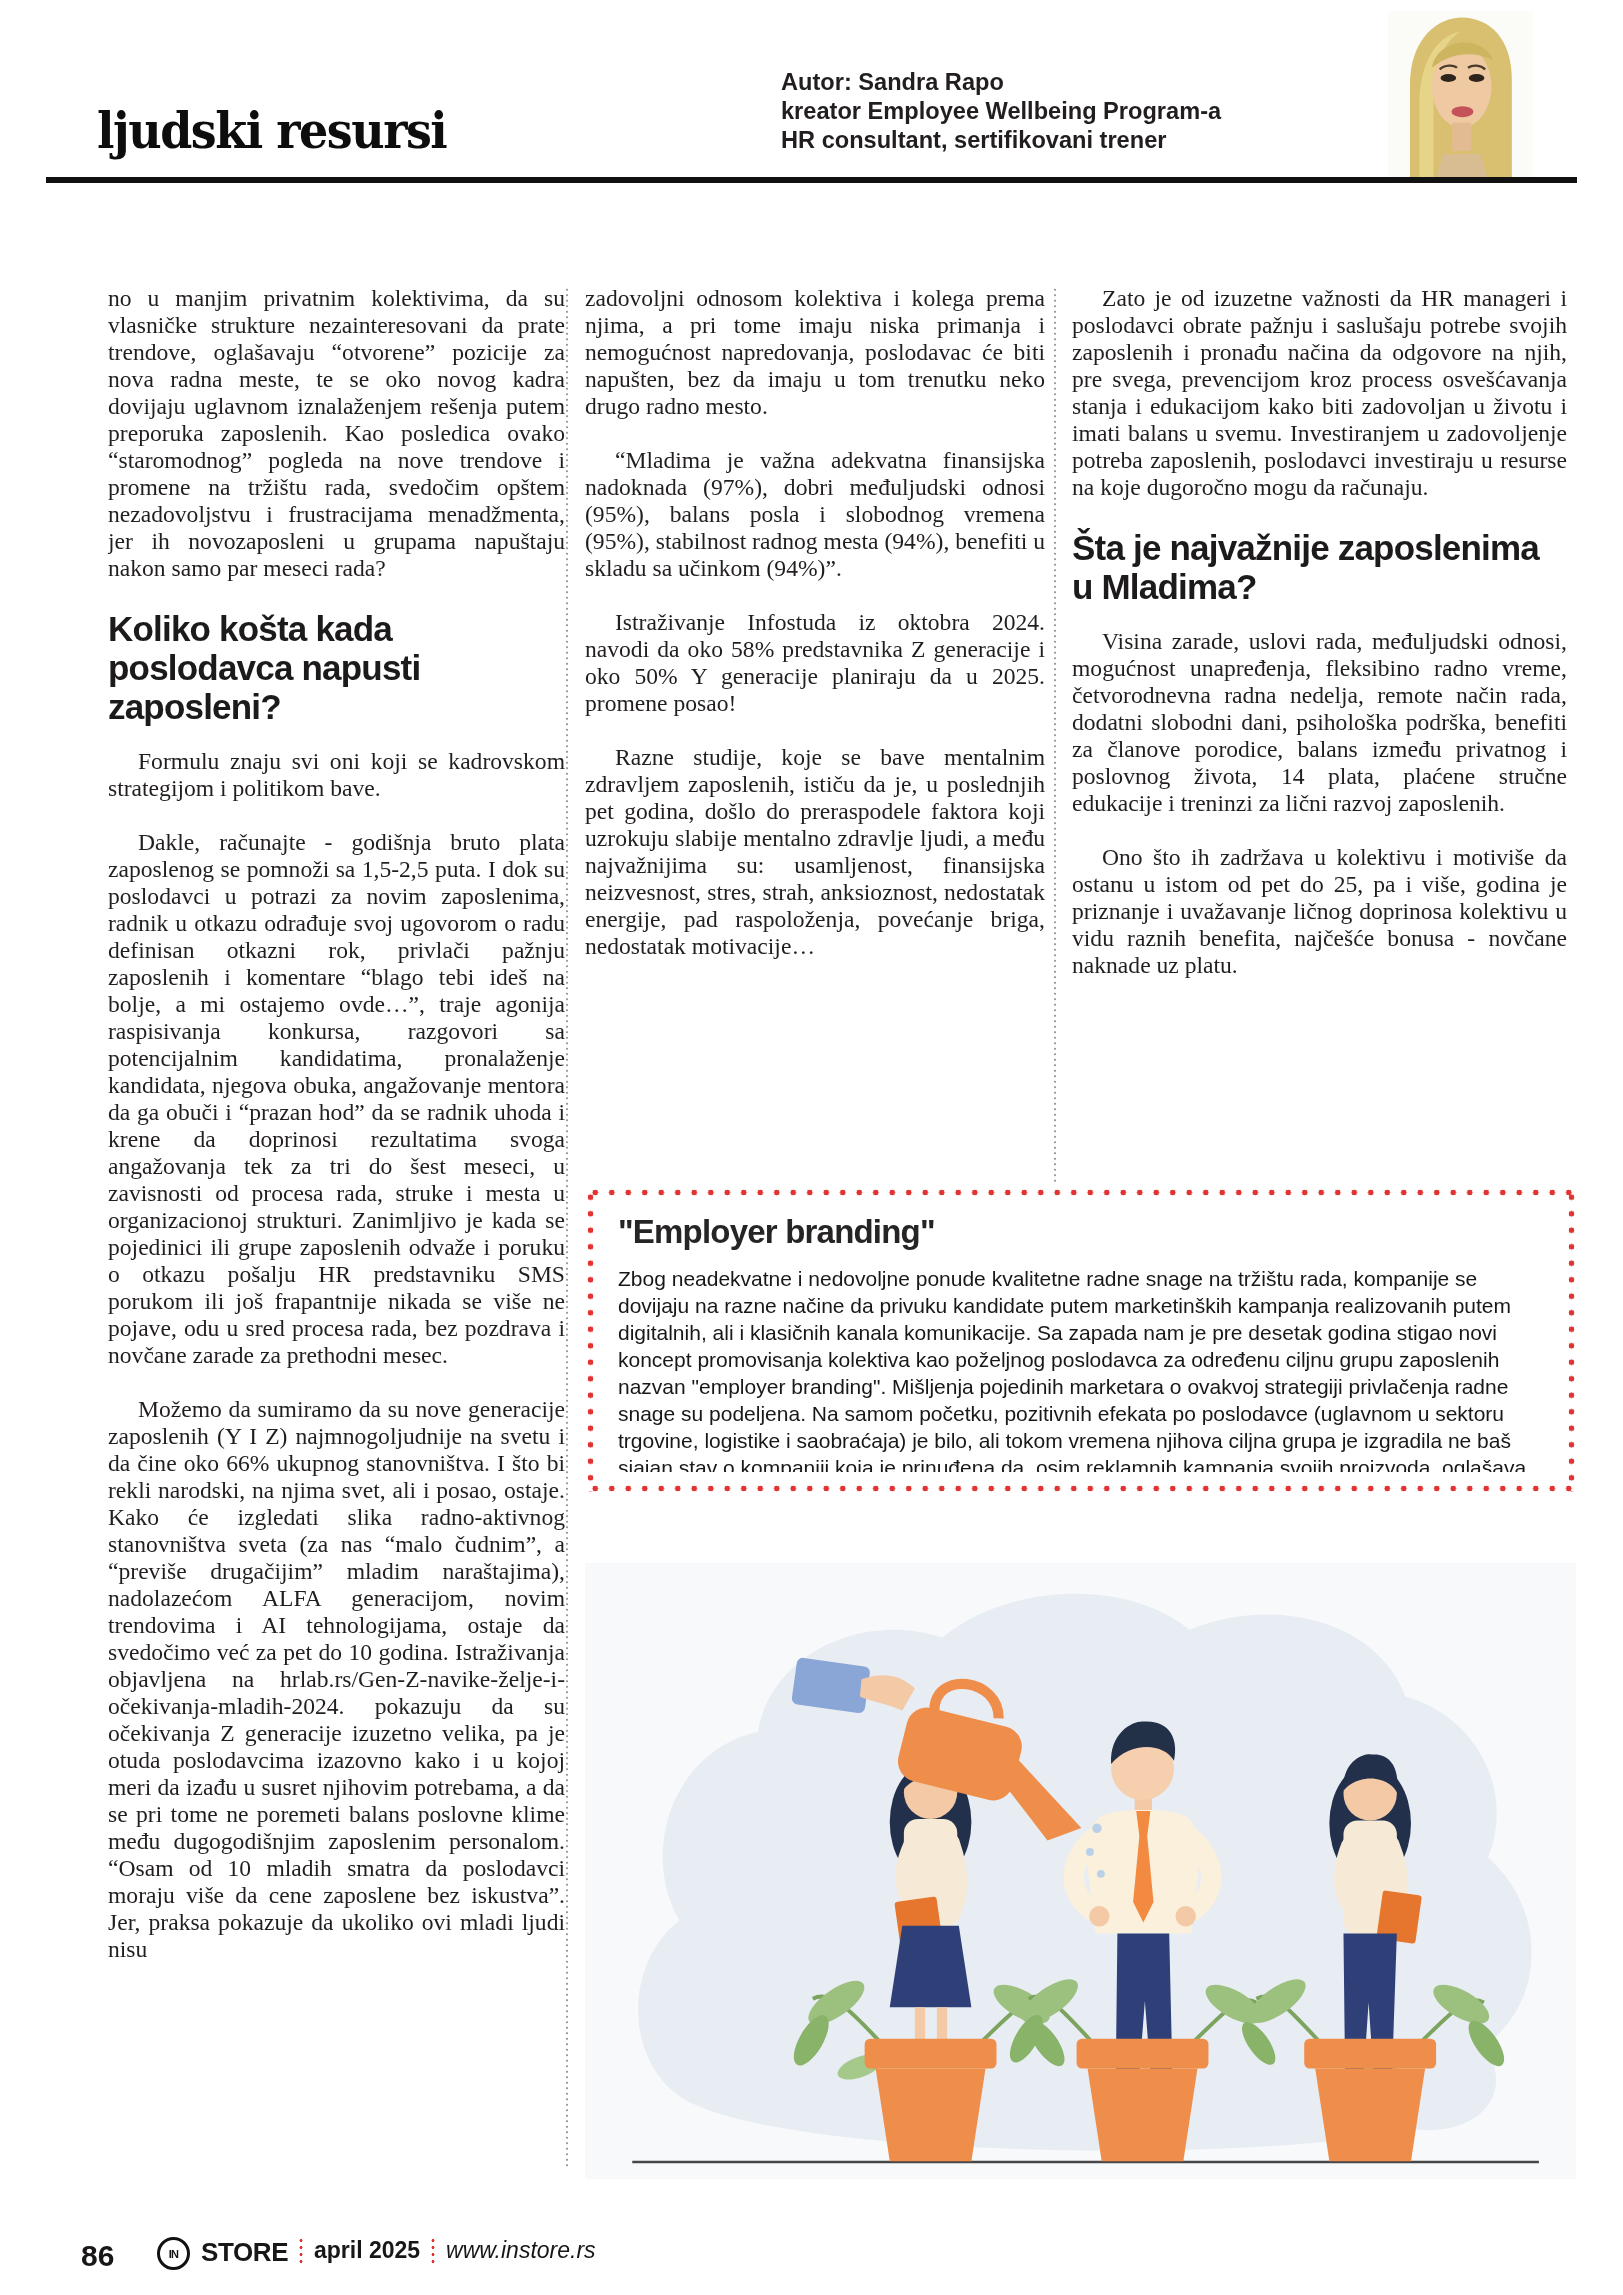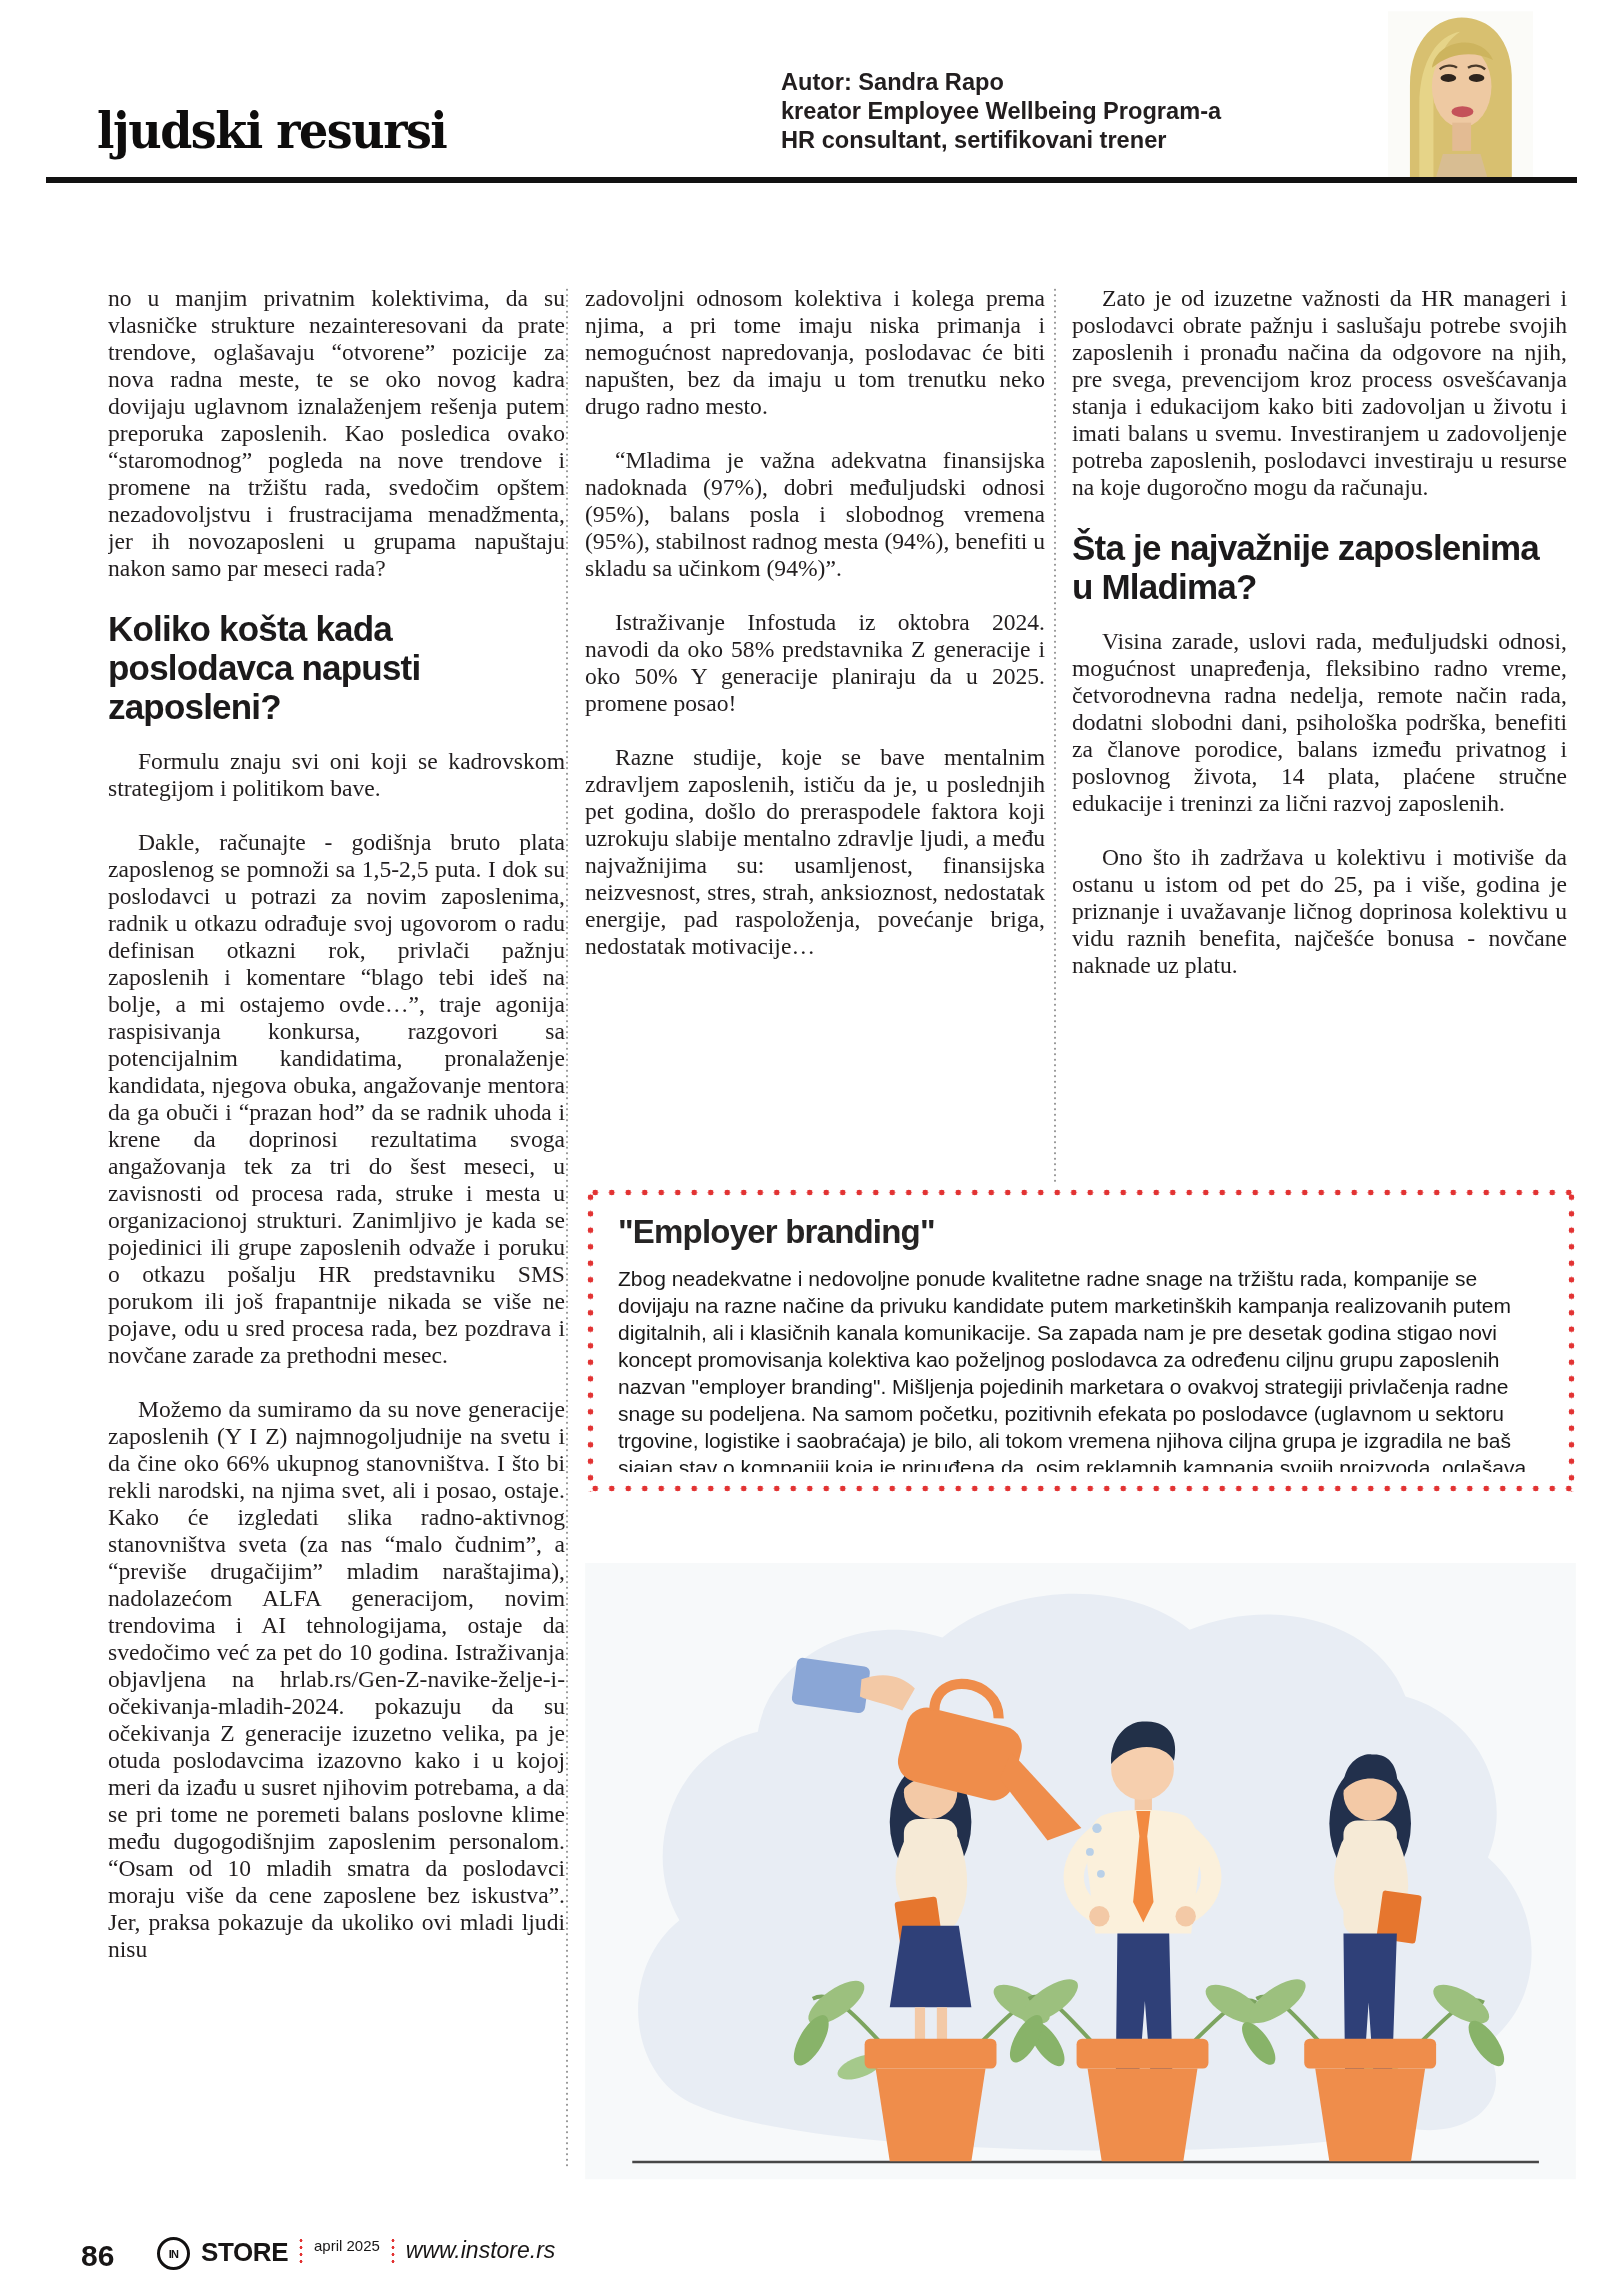--- a/index.html
+++ b/index.html
@@ -47,21 +47,21 @@
         font-family:"Liberation Sans","DejaVu Sans",sans-serif;color:#181616;}
   .page-number{position:absolute;left:81px;top:1.6px;font-size:30px;font-weight:bold;}
   .brand-row{position:absolute;left:157px;top:0;height:38px;display:flex;gap:11px;}
   .logo-circle{width:27px;height:27px;border:3.1px solid #121111;border-radius:50%;
         display:flex;align-items:center;justify-content:center;
         font-size:11px;font-weight:bold;letter-spacing:-0.8px;color:#121111;}
   .brand-name{font-size:26px;font-weight:bold;letter-spacing:-0.4px;}
   .vdots-red{width:3.9px;height:28px;
         background-image:radial-gradient(circle,#e23333 1.3px,rgba(0,0,0,0) 1.6px);
         background-size:3.9px 7px;background-repeat:repeat-y;}
-  .issue{font-size:15px;font-weight:normal;}
+  .issue{font-size:23px;font-weight:bold;}
   .website{font-size:23px;font-style:italic;}
 </style>
 </head>
 <body>
 
 <div class="page">
 
   <div class="section-title">ljudski resursi</div>
   <div class="author-block">
     <div>Autor: Sandra Rapo</div>

